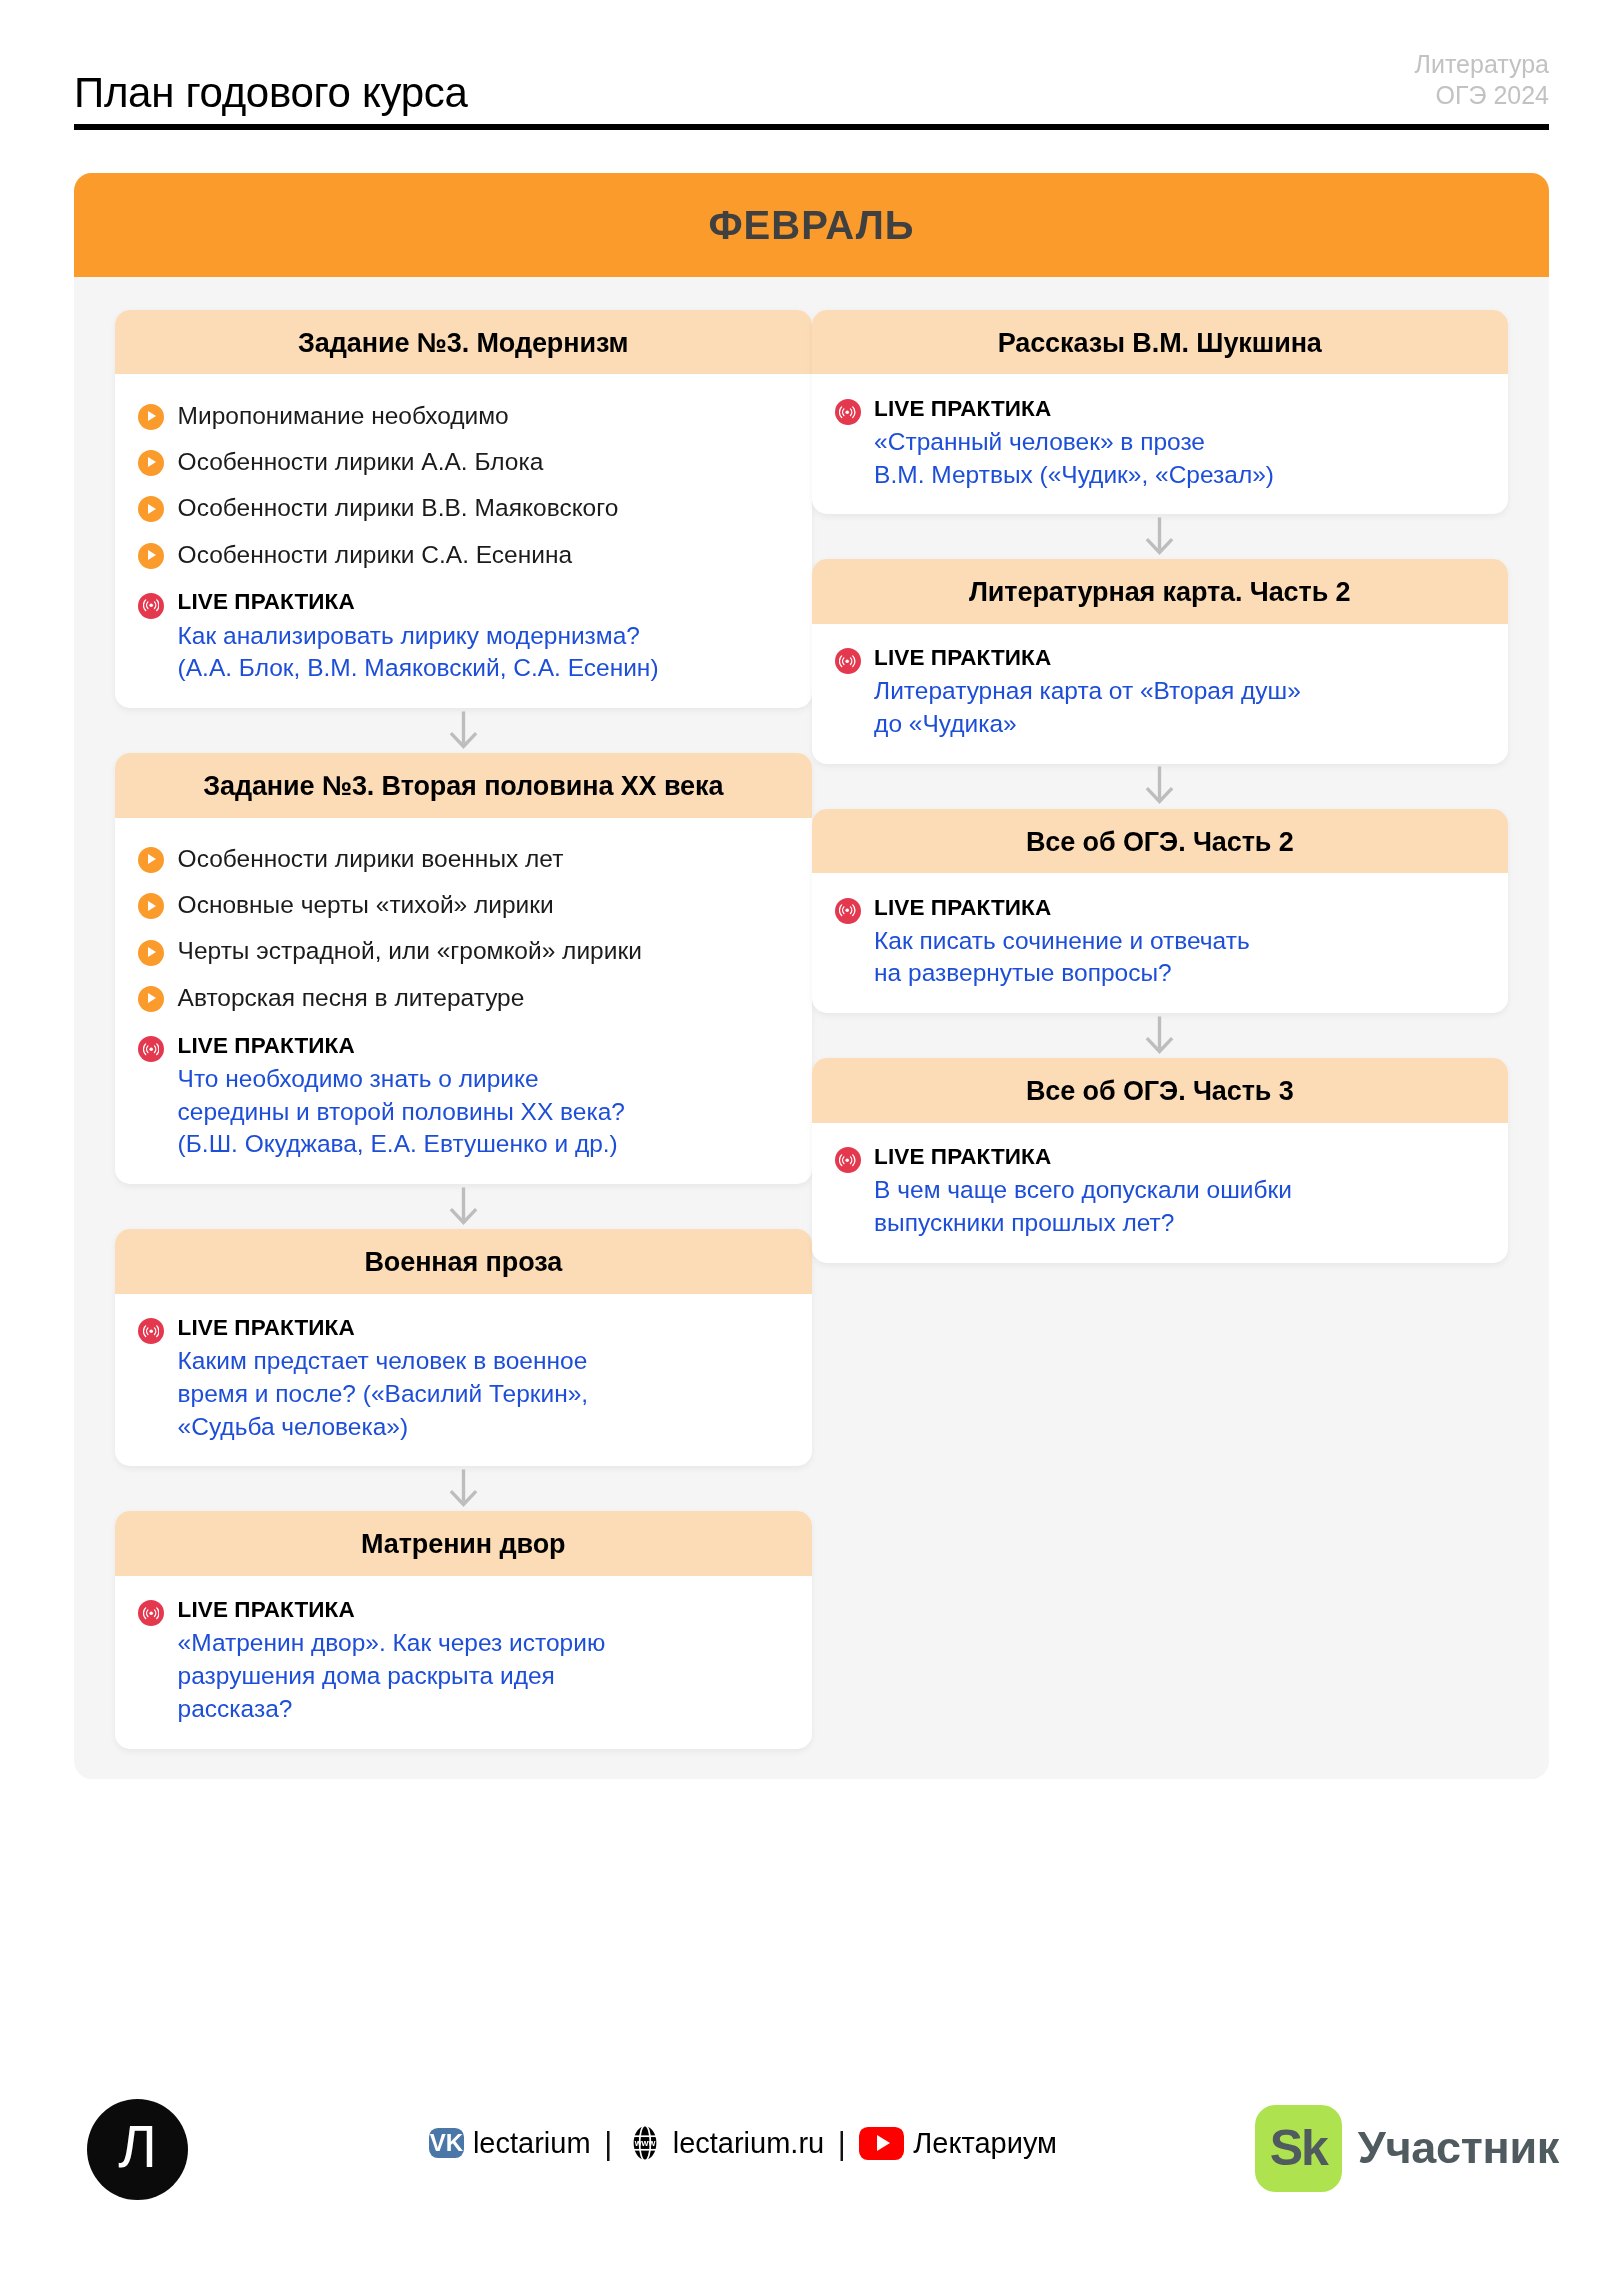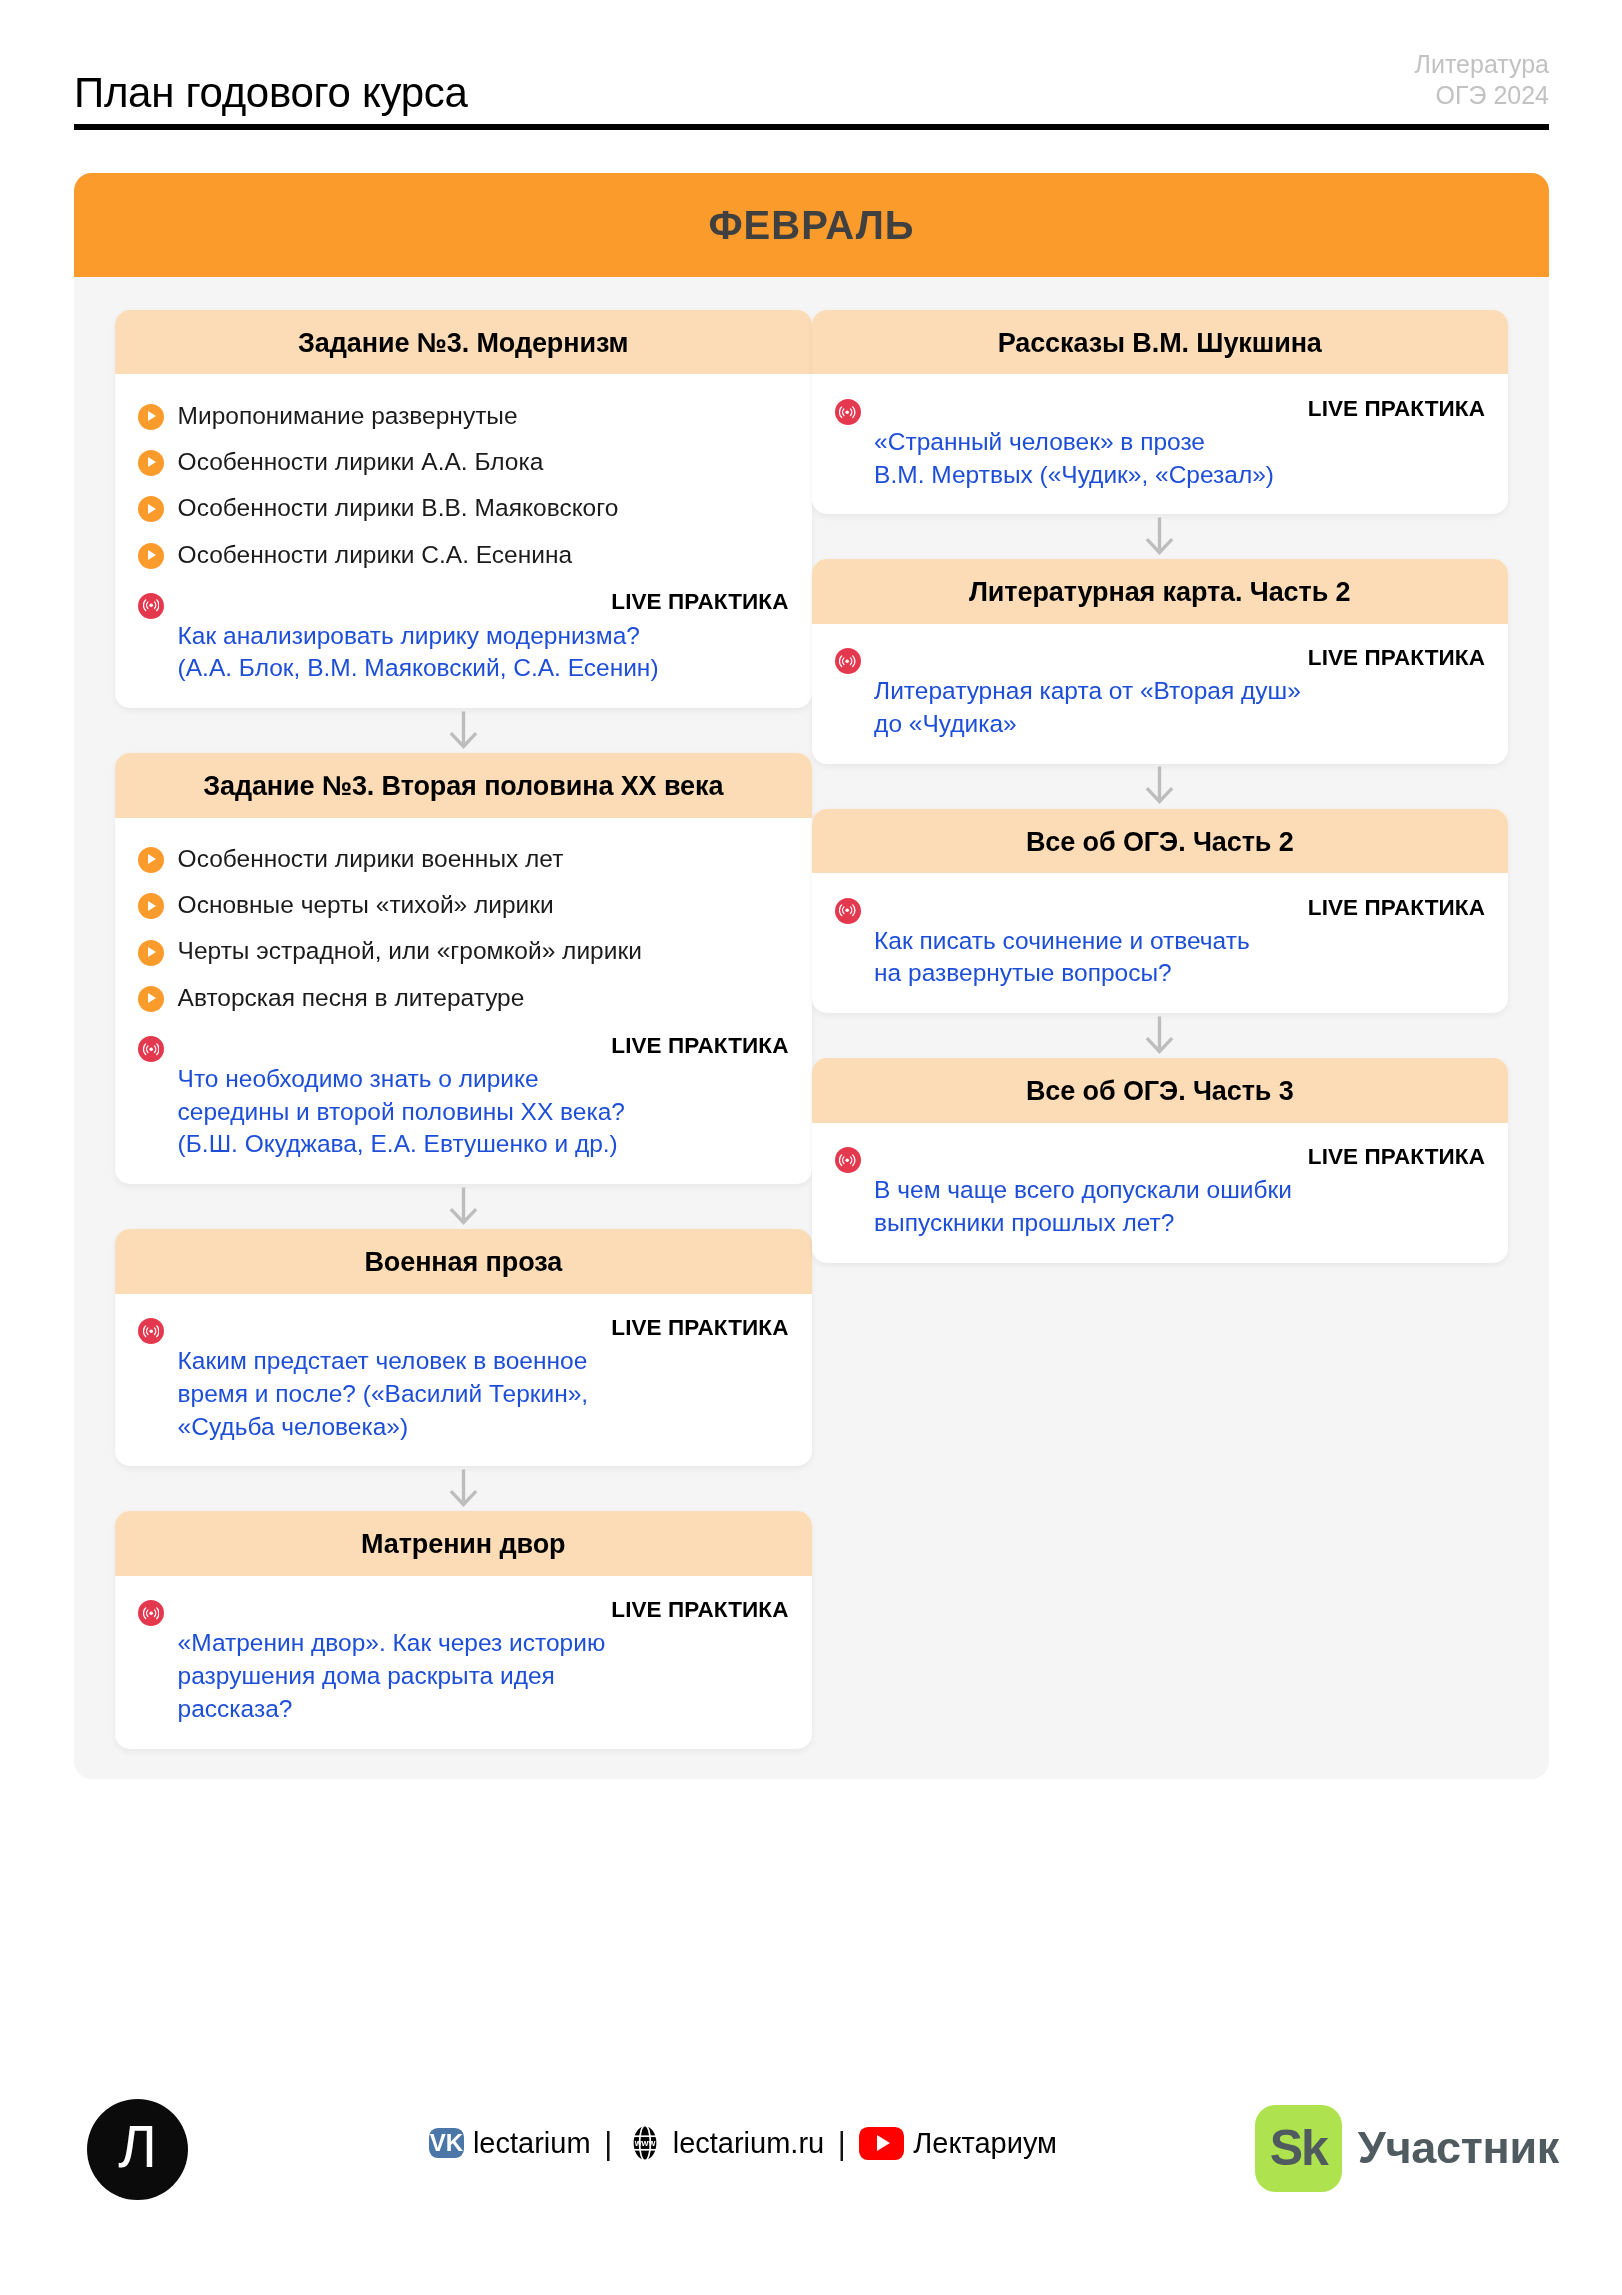--- a/index.html
+++ b/index.html
@@ -166,21 +166,20 @@
   }
   .live-icon svg { position: absolute; left: 4.8px; top: 4.8px; }
   .live-content { flex: 1 1 auto; min-width: 0; }
   .live-label {
     font-size: 22.5px;
     font-weight: 700;
     color: #000000;
     letter-spacing: 0.1px;
     line-height: 1.2;
     margin-bottom: 4.1px;
-    text-align: right;
   }
   .live-desc {
     font-size: 24.5px;
     color: #1d4ed8;
     line-height: 1.34;
     font-weight: 400;
   }
 
   
   .arrow {
@@ -313,21 +312,21 @@
 
     <div class="columns">
       <div class="col" id="col-left">
           <div class="card">
             <div class="card-head">
               <div class="card-head-text">Задание №3. Модернизм</div>
             </div>
             <div class="card-body">
               <div class="bullet-row">
                 <span class="play-icon"></span>
-                <span class="bullet-text">Миропонимание развернутые</span>
+                <span class="bullet-text">Миропонимание необходимо</span>
               </div>
               <div class="bullet-row">
                 <span class="play-icon"></span>
                 <span class="bullet-text">Особенности лирики А.А. Блока</span>
               </div>
               <div class="bullet-row">
                 <span class="play-icon"></span>
                 <span class="bullet-text">Особенности лирики В.В. Маяковского</span>
               </div>
               <div class="bullet-row">

